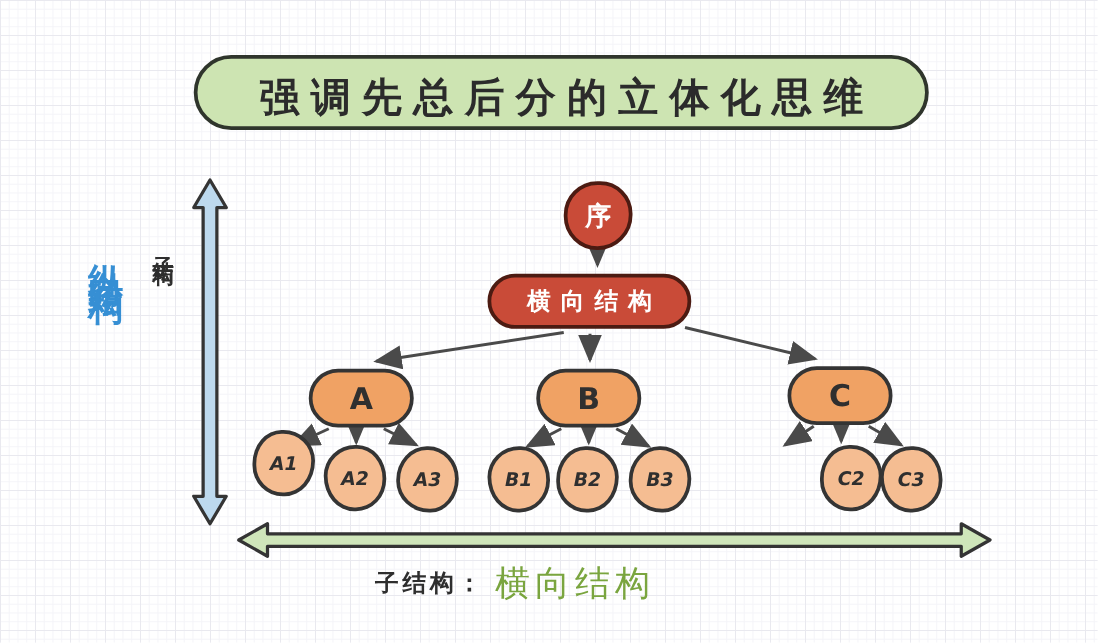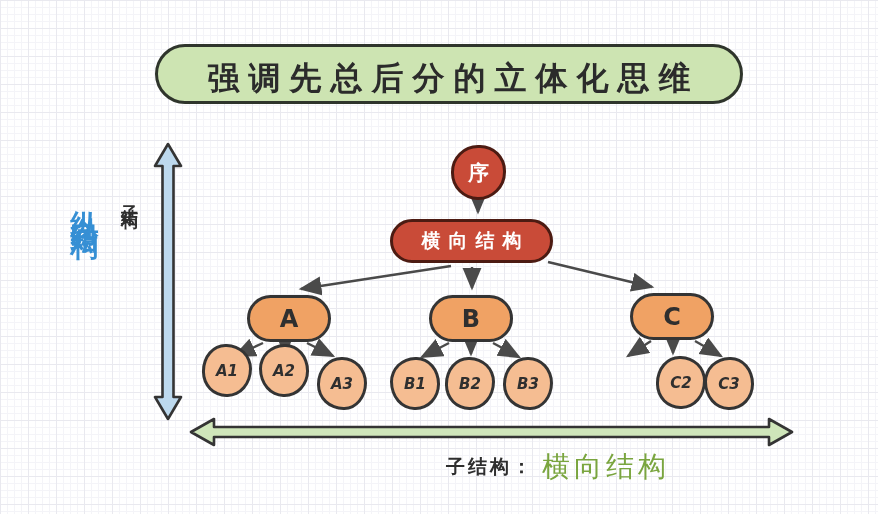--- a/index.html
+++ b/index.html
@@ -49,21 +49,21 @@
     width:50px; height:53px;
     background:#f5bd92; border:3px solid #343434;
     font-size:15px; font-style:italic; font-weight:bold;
   }
   .leaf.r1{border-radius:48% 52% 50% 50% / 52% 48% 55% 48%;}
   .leaf.r2{border-radius:52% 48% 50% 50% / 48% 52% 50% 55%;}
   .leaf.r3{border-radius:50% 50% 46% 54% / 52% 50% 52% 48%;}
   .arrows{position:absolute; left:0; top:0;}
   .bottom-label{
     position:absolute; left:300px; top:446px; width:370px; height:42px;
-    display:flex; align-items:center; justify-content:flex-end; gap:8px;
+    display:flex; align-items:center; justify-content:flex-start; gap:8px;
   }
   .bottom-label .prefix{ color:#2e2e2e; font-size:19px; font-weight:bold; letter-spacing:3px;}
   .bottom-label .main{ color:#7aa53f; font-size:28px; font-weight:normal; letter-spacing:4px;}
 </style>
 </head>
 <body>
 
 <div class="canvas">
 
   <div class="banner">
@@ -110,21 +110,21 @@
   <div class="node centerpill">
     <span>横向结构</span>
   </div>
 
   <div class="node branch" style="left:247px; top:295px;">
     <span>A</span>
   </div>
   <div class="node leaf r1" style="left:202px; top:344px;">
     <span>A1</span>
   </div>
-  <div class="node leaf r2" style="left:259px; top:344px;">
+  <div class="node leaf r2" style="left:259px; top:356px;">
     <span>A2</span>
   </div>
   <div class="node leaf r3" style="left:317px; top:357px;">
     <span>A3</span>
   </div>
 
   <div class="node branch" style="left:429px; top:295px;">
     <span>B</span>
   </div>
   <div class="node leaf r2" style="left:390px; top:357px;font-style:italic;">

